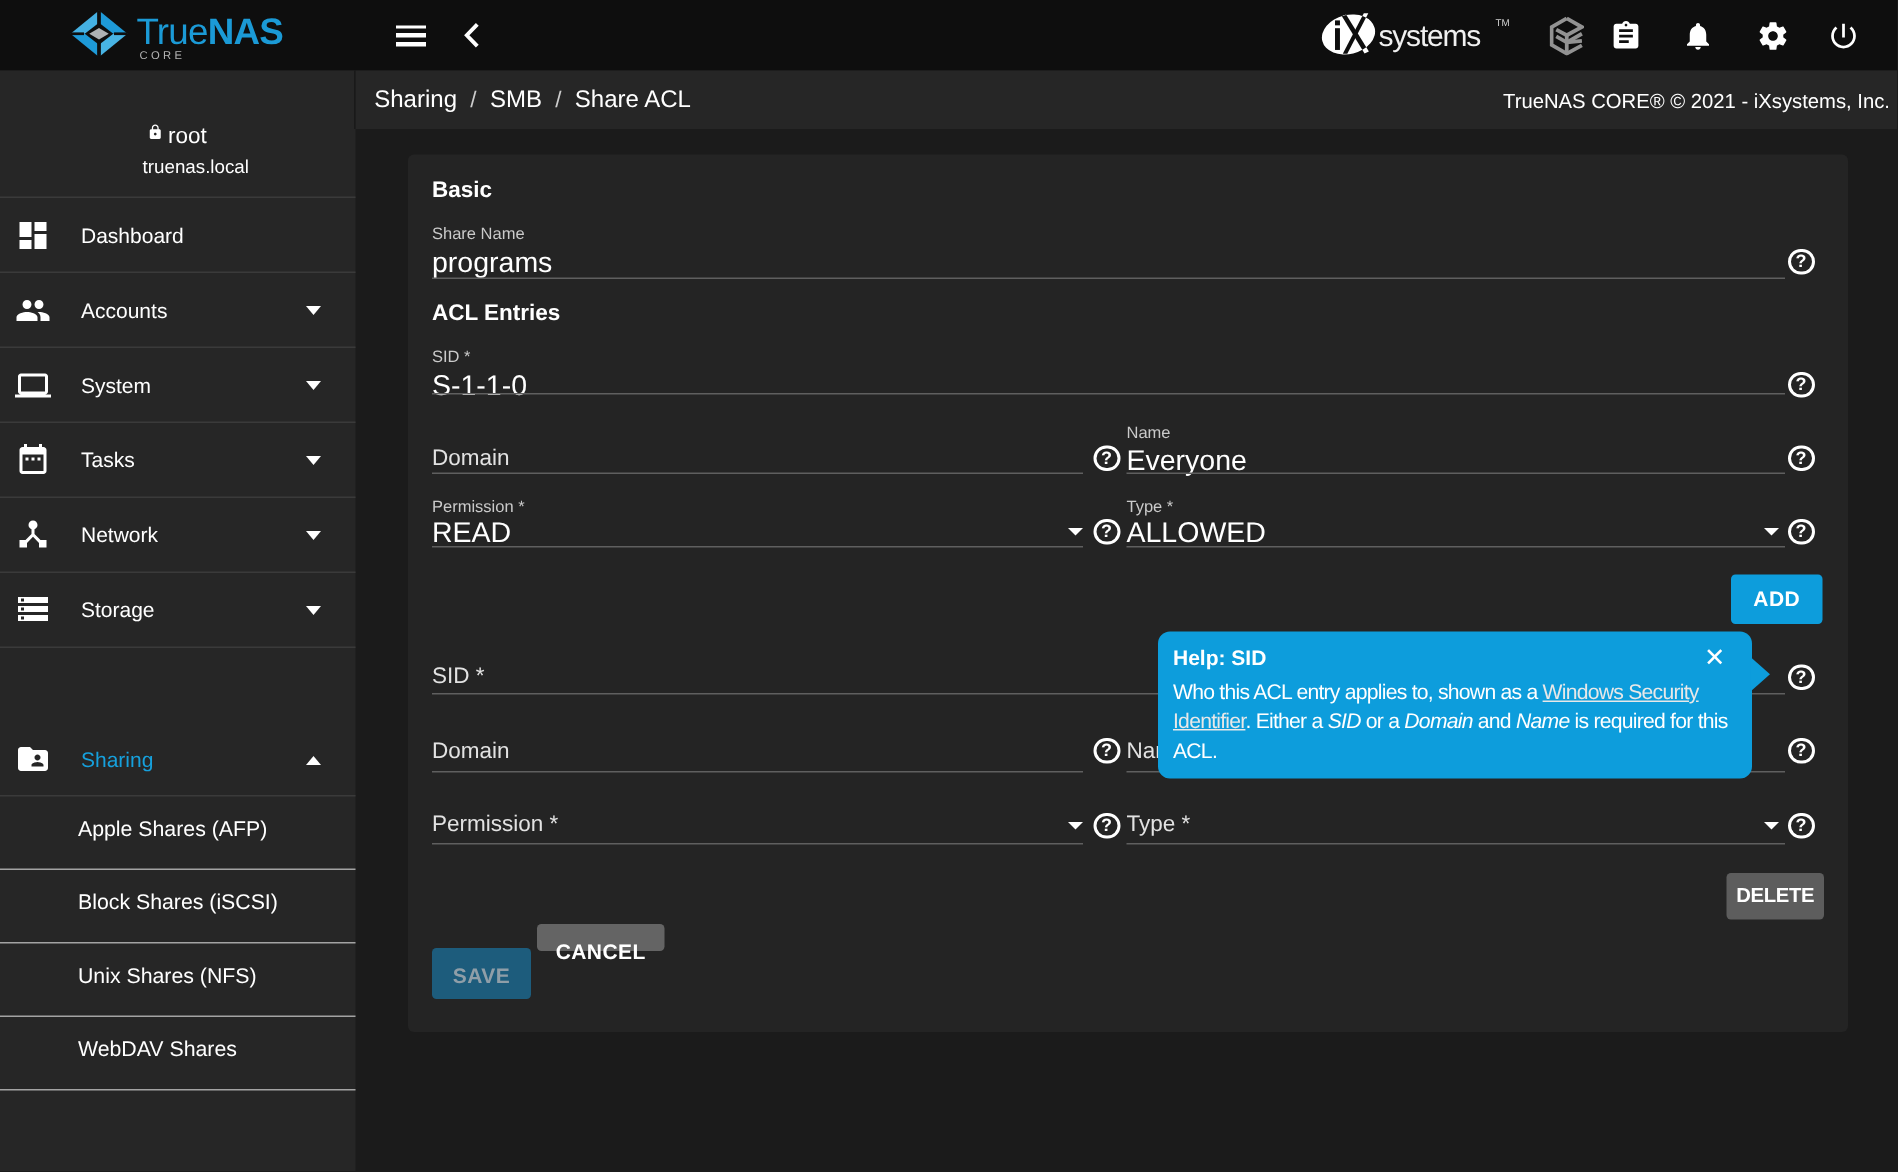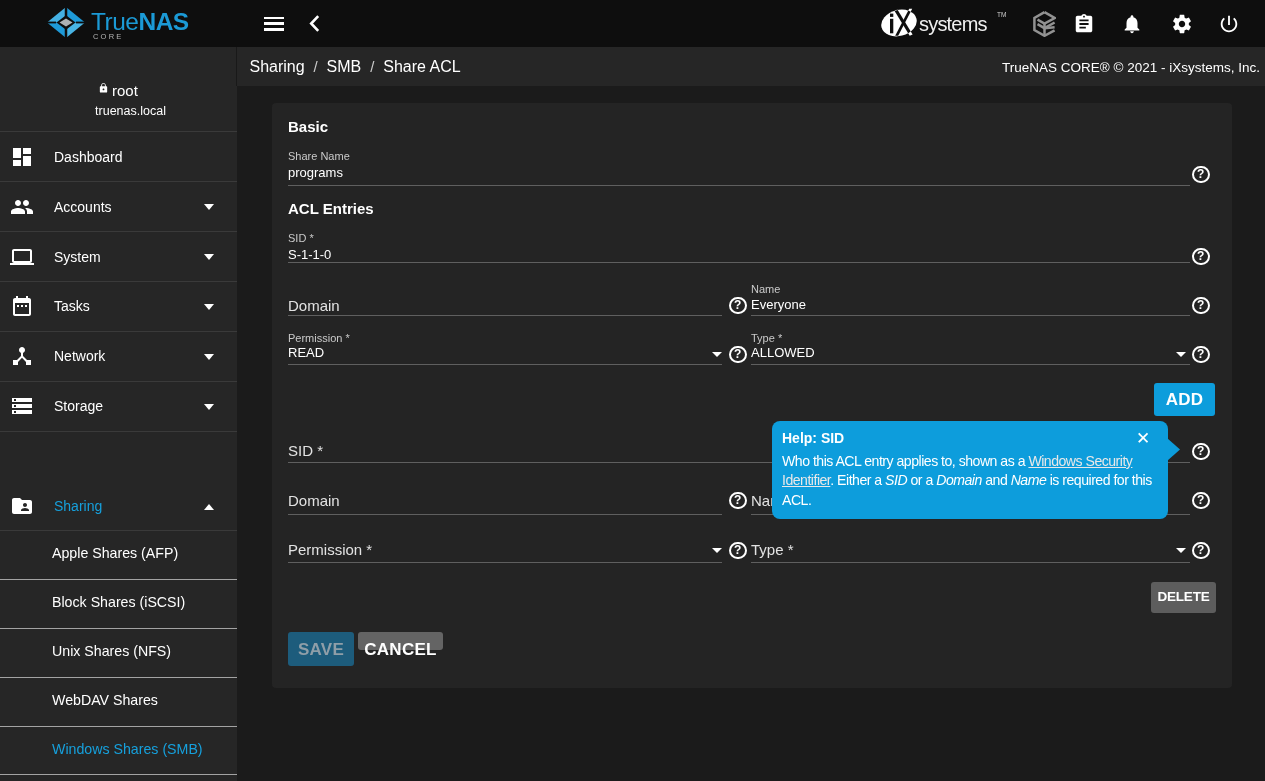--- a/index.html
+++ b/index.html
@@ -19,28 +19,28 @@
 .srow .txt { position:absolute; left:52px; top:14px; font-size:14.2px; color:#fff; }
 .caret { position:absolute; right:23px; top:22px; width:0; height:0;
   border-left:5px solid transparent; border-right:5px solid transparent; border-top:6px solid #fff; }
 .caret.up { border-top:none; border-bottom:6px solid #fff; }
 
 #crumbbar { position:absolute; left:237px; top:47px; width:1028px; height:39px; background:#262626; }
 
 #card { position:absolute; left:272px; top:103px; width:960px; height:585px; background:#242424; border-radius:4px; }
 .h1 { position:absolute; font-size:15px; font-weight:bold; color:#fff; }
 .lbl { position:absolute; font-size:11px; color:#cacaca; }
-.val { position:absolute; font-size:13px; color:#fff; }
+.val { position:absolute; font-size:19px; color:#fff; }
 .ph  { position:absolute; font-size:15px; color:#e2e2e2; }
 .uline { position:absolute; height:1px; background:#5f5f5f; }
 .help { position:absolute; width:17.5px; height:17.5px; border:2px solid #fff; border-radius:50%;
   color:#fff; font-size:12px; font-weight:bold; text-align:center; line-height:13.8px; }
 .dda { position:absolute; width:0; height:0; border-left:5px solid transparent;
   border-right:5px solid transparent; border-top:5.5px solid #fff; }
-.btn { position:absolute; font-size:17px; font-weight:bold; text-align:center;
+.btn { position:absolute; font-size:14px; font-weight:bold; text-align:center;
   border-radius:3px; color:#fff; letter-spacing:0.3px; }
 </style>
 </head>
 <body>
 <div id="app">
   <div id="topbar">
 
     <svg class="abs" style="left:47px;top:7px" width="38" height="31" viewBox="0 0 38 31">
       <polygon points="0,15.5 19,0 19,15.5" fill="#45b1e3"></polygon>
       <polygon points="19,0 38,15.5 19,15.5" fill="#1e9ad8"></polygon>
@@ -164,23 +164,20 @@
       </div>
     <div class="srow" style="top:533.2px">
         <div class="txt">Block Shares (iSCSI)</div>
       </div>
     <div class="srow" style="top:582px">
         <div class="txt">Unix Shares (NFS)</div>
       </div>
     <div class="srow" style="top:630.8px">
         <div class="txt">WebDAV Shares</div>
       </div>
-    <div class="srow" style="top:679.6px">
-        <div class="txt" style="color:#16a0dc">Windows Shares (SMB)</div>
-      </div>
   </div>
   <div id="crumbbar">
     <div class="abs" style="left:12.5px;top:11px;font-size:16px;color:#fff">Sharing&nbsp;&nbsp;<span style="color:#ccc;font-size:15px">/</span>&nbsp;&nbsp;SMB&nbsp;&nbsp;<span style="color:#ccc;font-size:15px">/</span>&nbsp;&nbsp;Share ACL</div>
     <div class="abs" style="right:5px;top:13px;font-size:13.5px;color:#fff">TrueNAS CORE® © 2021 - iXsystems, Inc.</div>
   </div>
   <div class="abs" style="left:235.5px;top:47px;width:1.5px;height:39px;background:#191919"></div>
   <div id="card">
     <div class="h1" style="left:16px;top:15px">Basic</div>
     <div class="lbl" style="left:16px;top:46.5px">Share Name</div>
     <div class="val" style="left:16px;top:62px">programs</div>
@@ -229,21 +226,21 @@
     <div class="ph" style="left:479px;top:438px">Type *</div>
     <div class="uline" style="left:16px;top:459px;width:434px"></div>
     <div class="uline" style="left:479px;top:459px;width:439px"></div>
     <div class="dda" style="left:440px;top:444.5px"></div>
     <div class="dda" style="left:904px;top:444.5px"></div>
     <div class="help" style="left:457px;top:438.5px">?</div>
     <div class="help" style="left:920px;top:438.5px">?</div>
 
     <div class="btn" style="left:879px;top:479px;width:65px;height:31px;line-height:29px;background:#5d5d5d;font-size:13.5px;letter-spacing:-0.2px">DELETE</div>
     <div class="btn" style="left:16px;top:529px;width:66px;height:34px;line-height:36px;background:#1d5c7c;color:#8f9ea8">SAVE</div>
-    <div class="btn" style="left:86px;top:529px;width:85px;height:18px;line-height:36px;background:#646464">CANCEL</div>
+    <div class="btn" style="left:86px;top:513px;width:85px;height:18px;line-height:36px;background:#646464">CANCEL</div>
   </div>
   <div id="tooltip" style="position:absolute;left:772px;top:421px;width:396px;height:98px;background:#0d9ddc;border-radius:8px;color:#fff">
     <svg class="abs" style="left:395px;top:17px" width="14" height="24" viewBox="0 0 14 24">
         <polygon points="0,0 13,11.5 0,23" fill="#0d9ddc"></polygon>
       </svg>
     <div class="abs" style="left:10px;top:430.5px;font-size:14px;font-weight:bold;top:9px">Help: SID</div>
     <div class="abs" style="left:364px;top:7px;font-size:17px">✕</div>
     <div class="abs" style="left:10px;top:31px;font-size:14.1px;line-height:19.4px;white-space:nowrap;letter-spacing:-0.5px">Who this ACL entry applies to, shown as a <span style="text-decoration:underline;color:#e8e8e8">Windows Security</span><br><span style="text-decoration:underline;color:#e8e8e8">Identifier</span>. Either a <i>SID</i> or a <i>Domain</i> and <i>Name</i> is required for this<br>ACL.</div>
   </div>
 </div>

